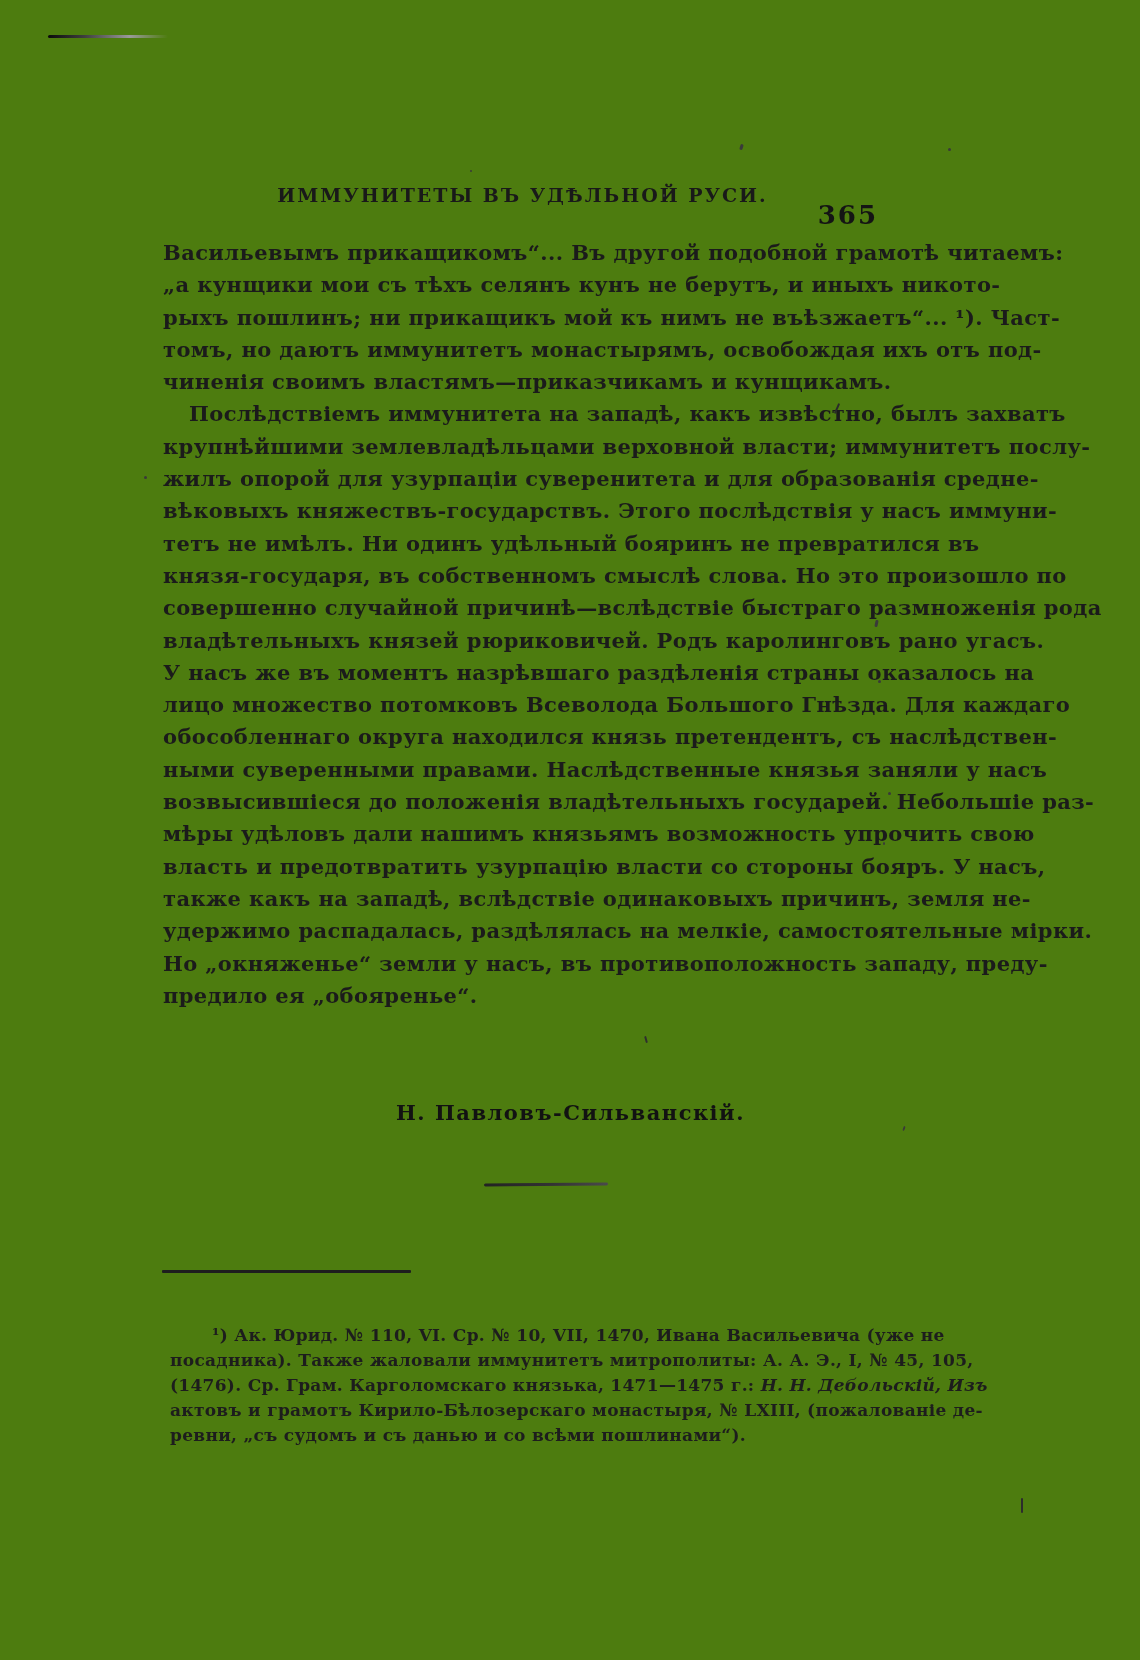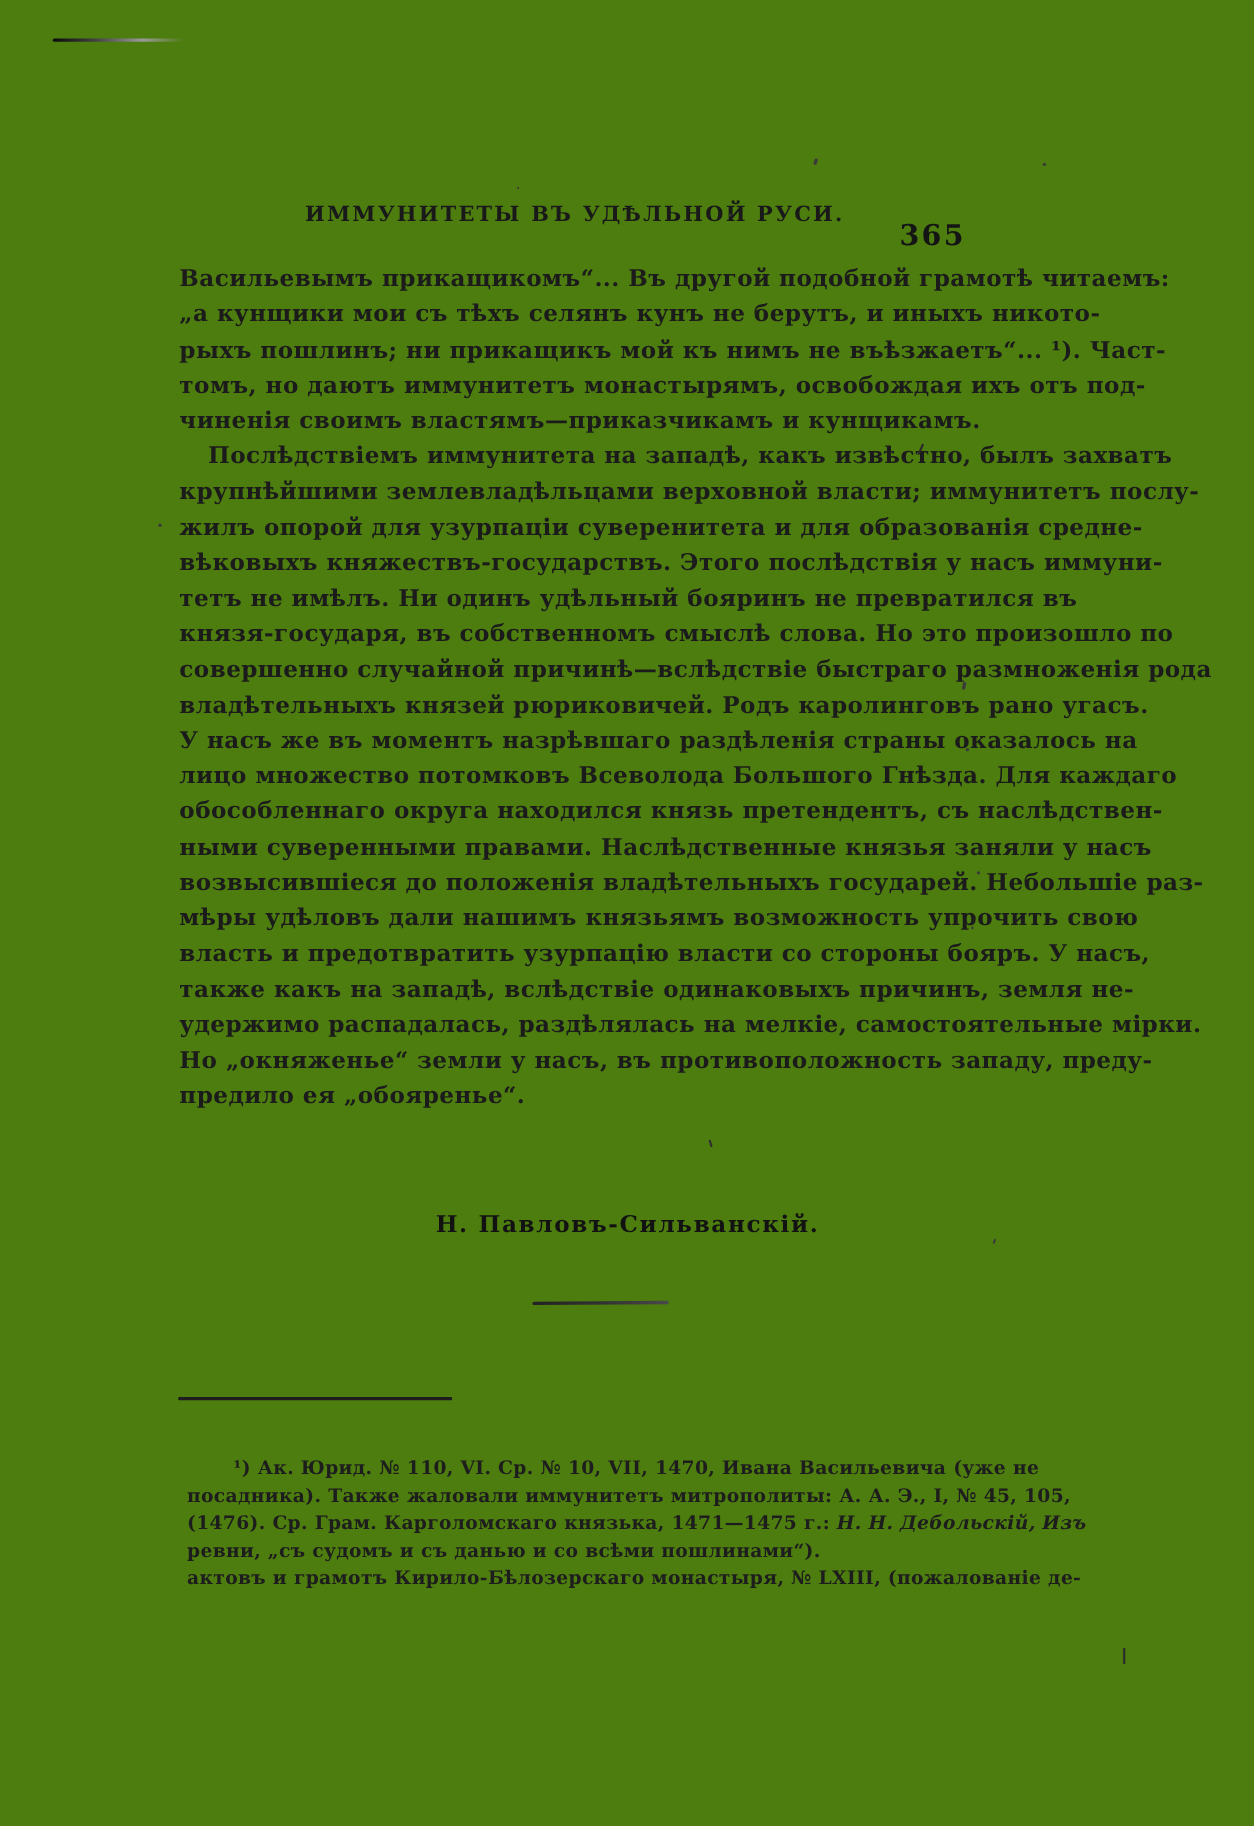--- a/index.html
+++ b/index.html
@@ -116,22 +116,22 @@
   <div class="signature">Н. Павловъ-Сильванскій.</div>
 
   <div class="divider-short"></div>
 
   <div class="footnote-separator"></div>
 
   <div class="footnote">
     <div class="fn-line fill indent">¹) Ак. Юрид. № 110, VI. Ср. № 10, VII, 1470, Ивана Васильевича (уже не</div>
     <div class="fn-line fill">посадника). Также жаловали иммунитетъ митрополиты: А. А. Э., I, № 45, 105,</div>
     <div class="fn-line fill"><span>(1476). Ср. Грам. Карголомскаго князька, 1471—1475 г.: </span><span class="fn-italic">Н. Н. Дебольскій, Изъ</span></div>
+    <div class="fn-line fill">актовъ и грамотъ Кирило-Бѣлозерскаго монастыря, № LXIII, (пожалованіе де-</div>
     <div class="fn-line">ревни, „съ судомъ и съ данью и со всѣми пошлинами“).</div>
-    <div class="fn-line fill">актовъ и грамотъ Кирило-Бѣлозерскаго монастыря, № LXIII, (пожалованіе де-</div>
   </div>
 
   <div class="speck s1"></div>
   <div class="speck s2"></div>
   <div class="speck s3"></div>
   <div class="speck s4"></div>
   <div class="speck s5"></div>
   <div class="speck s6"></div>
   <div class="speck s7"></div>
   <div class="speck s8"></div>

